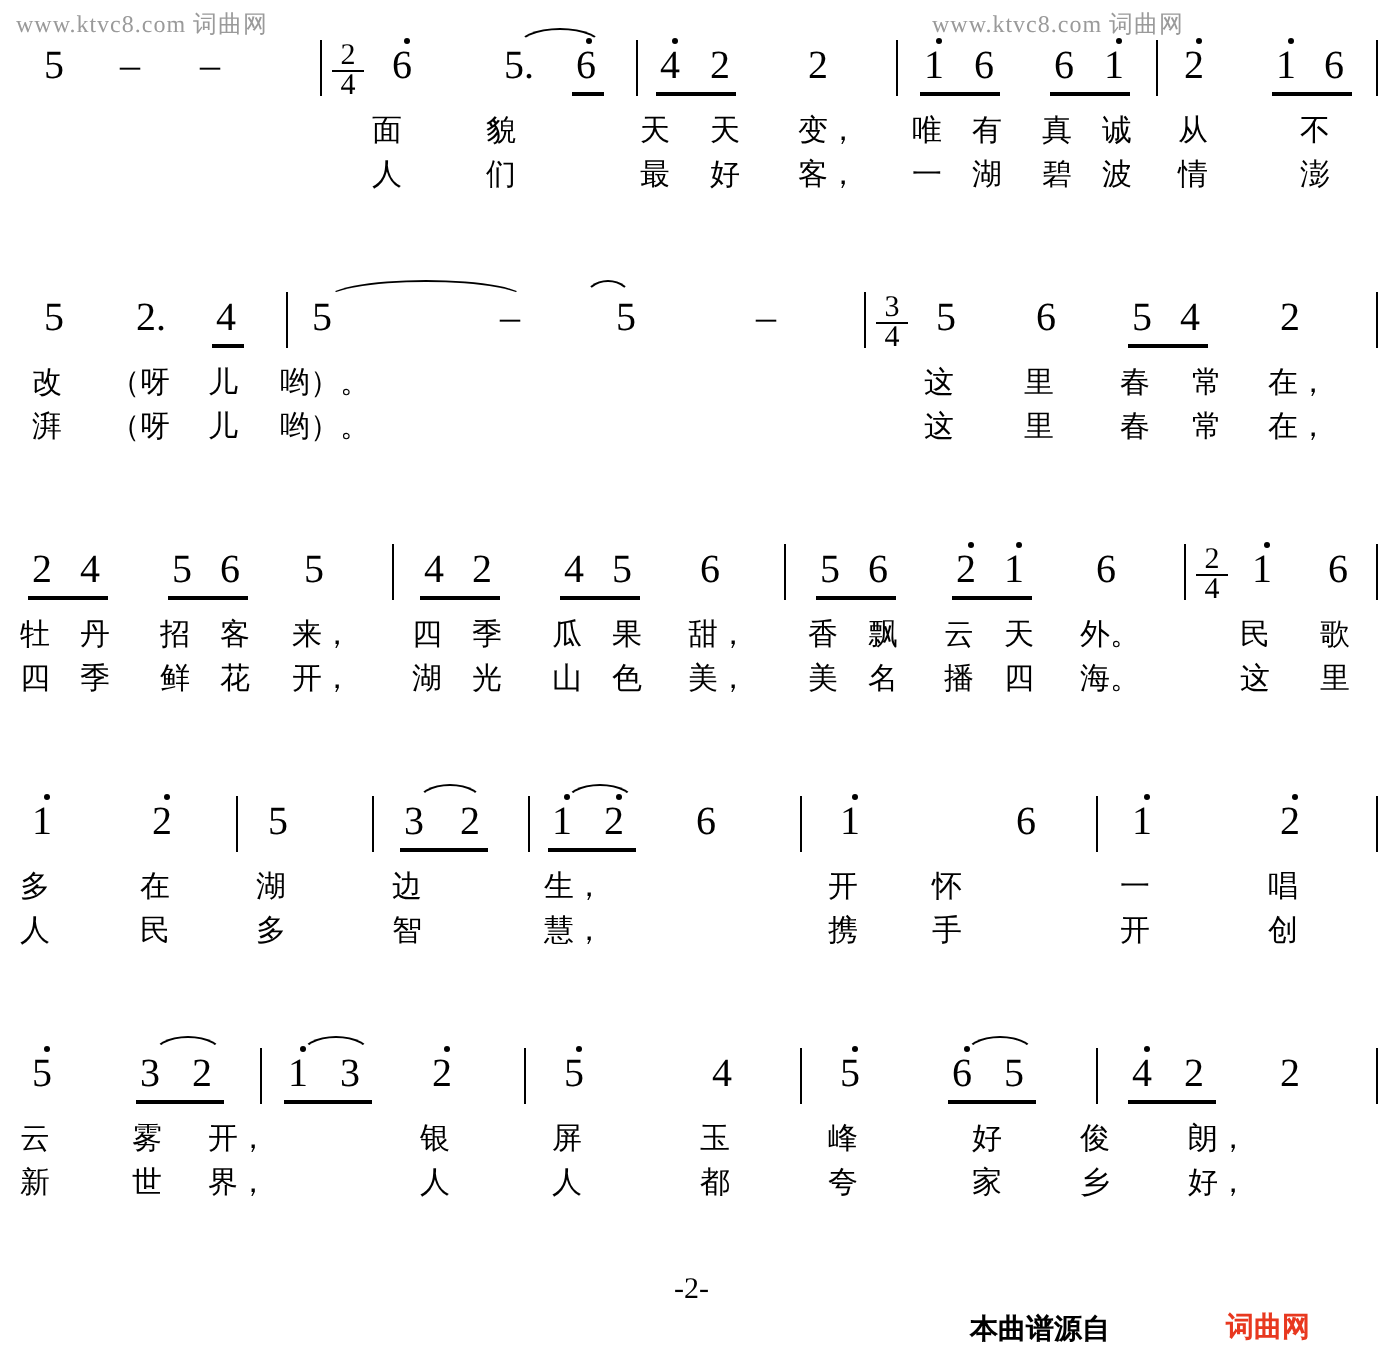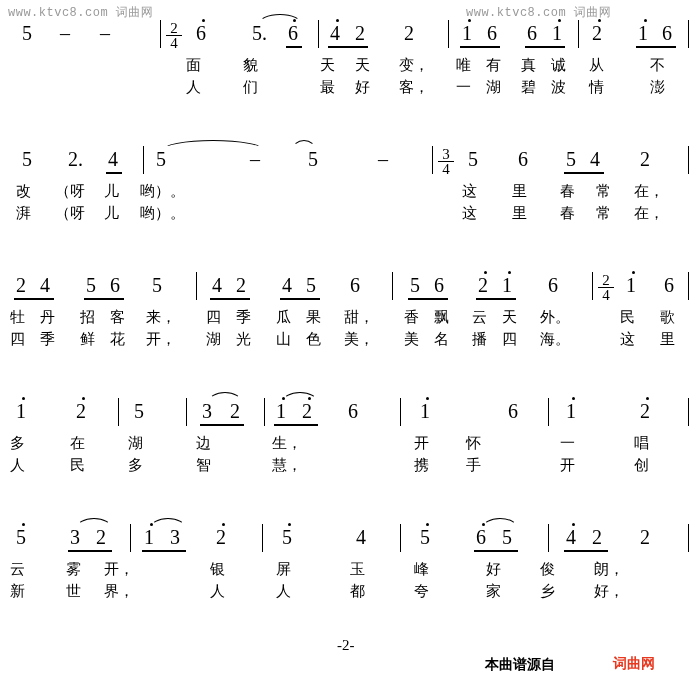--- a/index.html
+++ b/index.html
@@ -6,21 +6,21 @@
   body{
     width:700px;height:680px;
     background:#ffffff;
     font-family:"Liberation Serif", serif;
     color:#000;
     position:relative;
     overflow:hidden;
   }
   .wm{
     position:absolute;
-    font-family:Liberation Mono, monospace;
+    font-family:Liberation Serif, serif;
     font-size:12px;
     color:#9a9a9a;
     letter-spacing:0.5px;
     white-space:nowrap;
   }
   .wm-left{left:8px;top:4px;}
   .wm-right{left:466px;top:4px;}
 
   
   .system{

